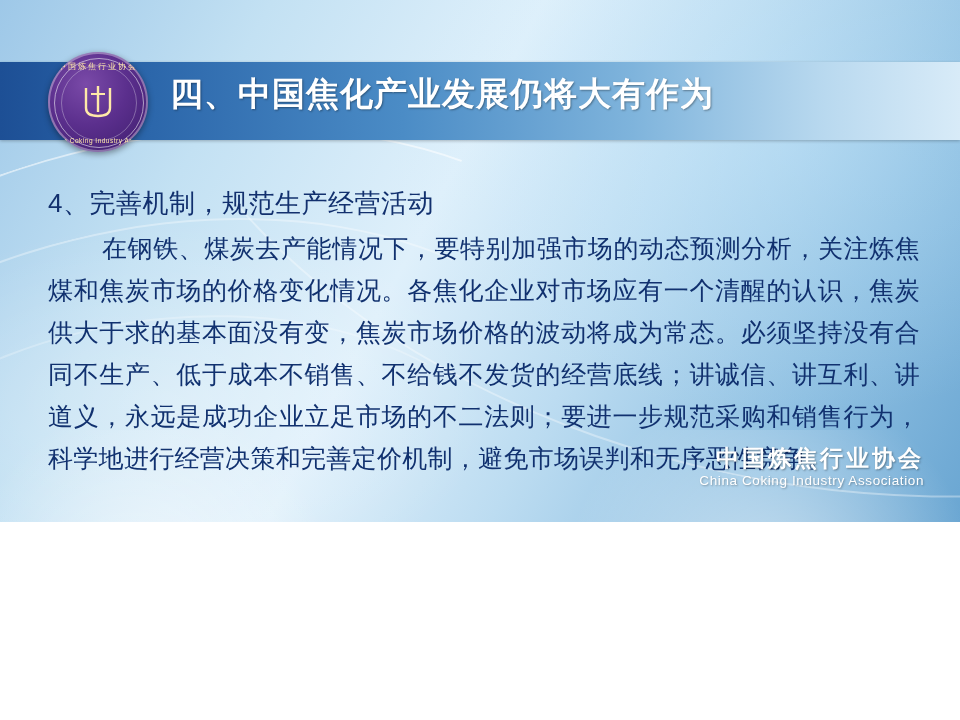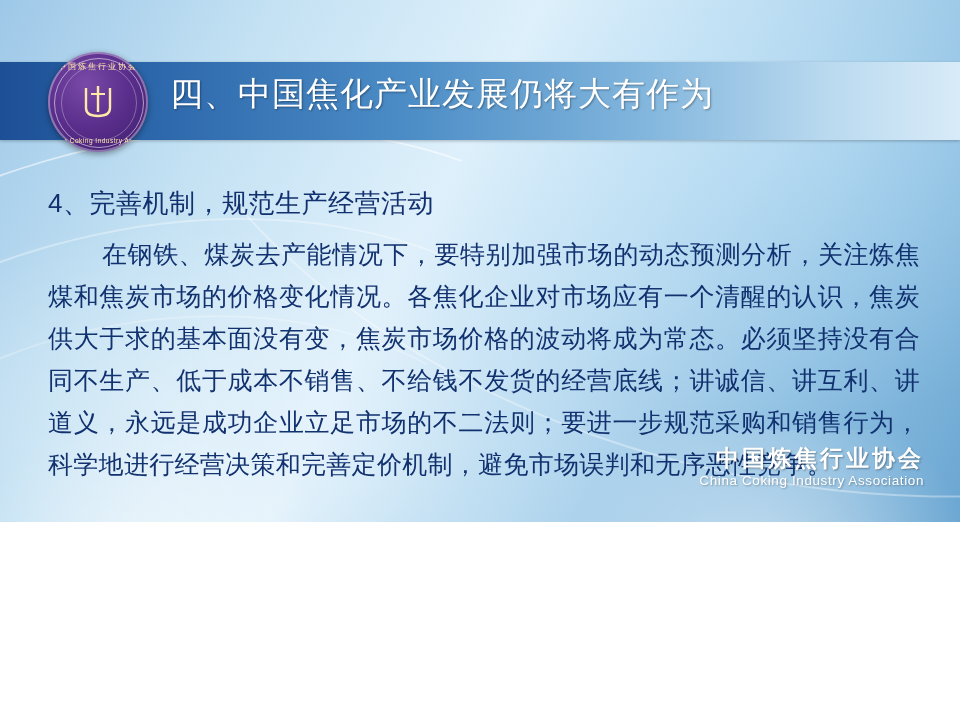--- a/index.html
+++ b/index.html
@@ -52,21 +52,21 @@
     background: linear-gradient(90deg, #1d4f95 0%, #2c67ab 16%, #4b8cc6 42%, #7fb4dc 66%, #b9d9ef 86%, #d8ebf8 100%);
     box-shadow: 0 1px 3px rgba(0,0,0,0.25);
   }
   .title-text {
     position: absolute;
     left: 170px;
     top: 72px;
     font-size: 33px;
     color: #ffffff;
     letter-spacing: 1px;
-    font-weight: normal;
+    font-weight: bold;
     text-shadow: 1px 1px 2px rgba(0,0,0,0.35);
     white-space: nowrap;
   }
 
   
   .logo {
     position: absolute;
     left: 48px;
     top: 52px;
     width: 100px;
@@ -120,21 +120,21 @@
   .content {
     position: absolute;
     left: 48px;
     top: 186px;
     width: 872px;
   }
   .heading {
     font-size: 26px;
     color: #12306e;
     letter-spacing: 0.5px;
-    margin-bottom: 12px;
+    margin-bottom: 6px;
     white-space: nowrap;
   }
   .para {
     font-size: 25px;
     line-height: 1.68;
     color: #11316f;
     text-align: justify;
     text-indent: 54px;
     letter-spacing: 0.3px;
   }

